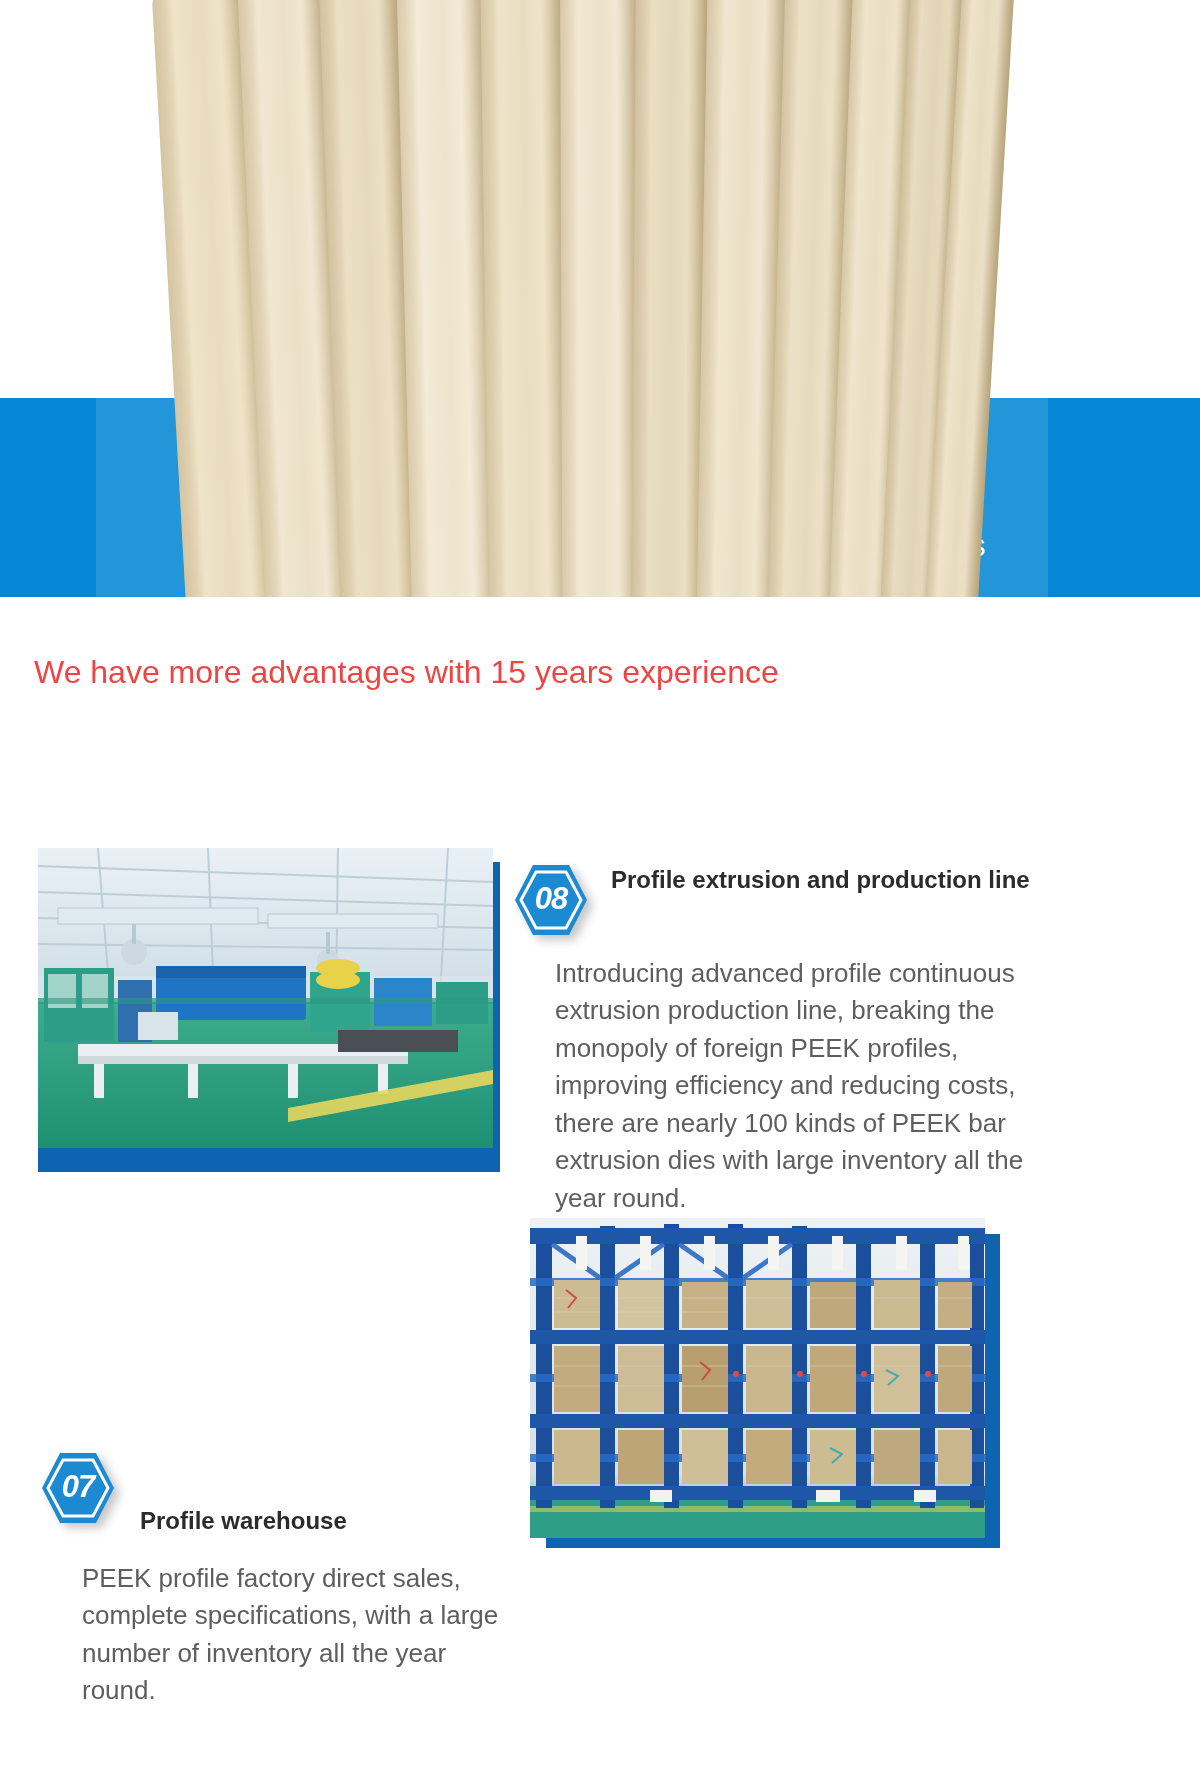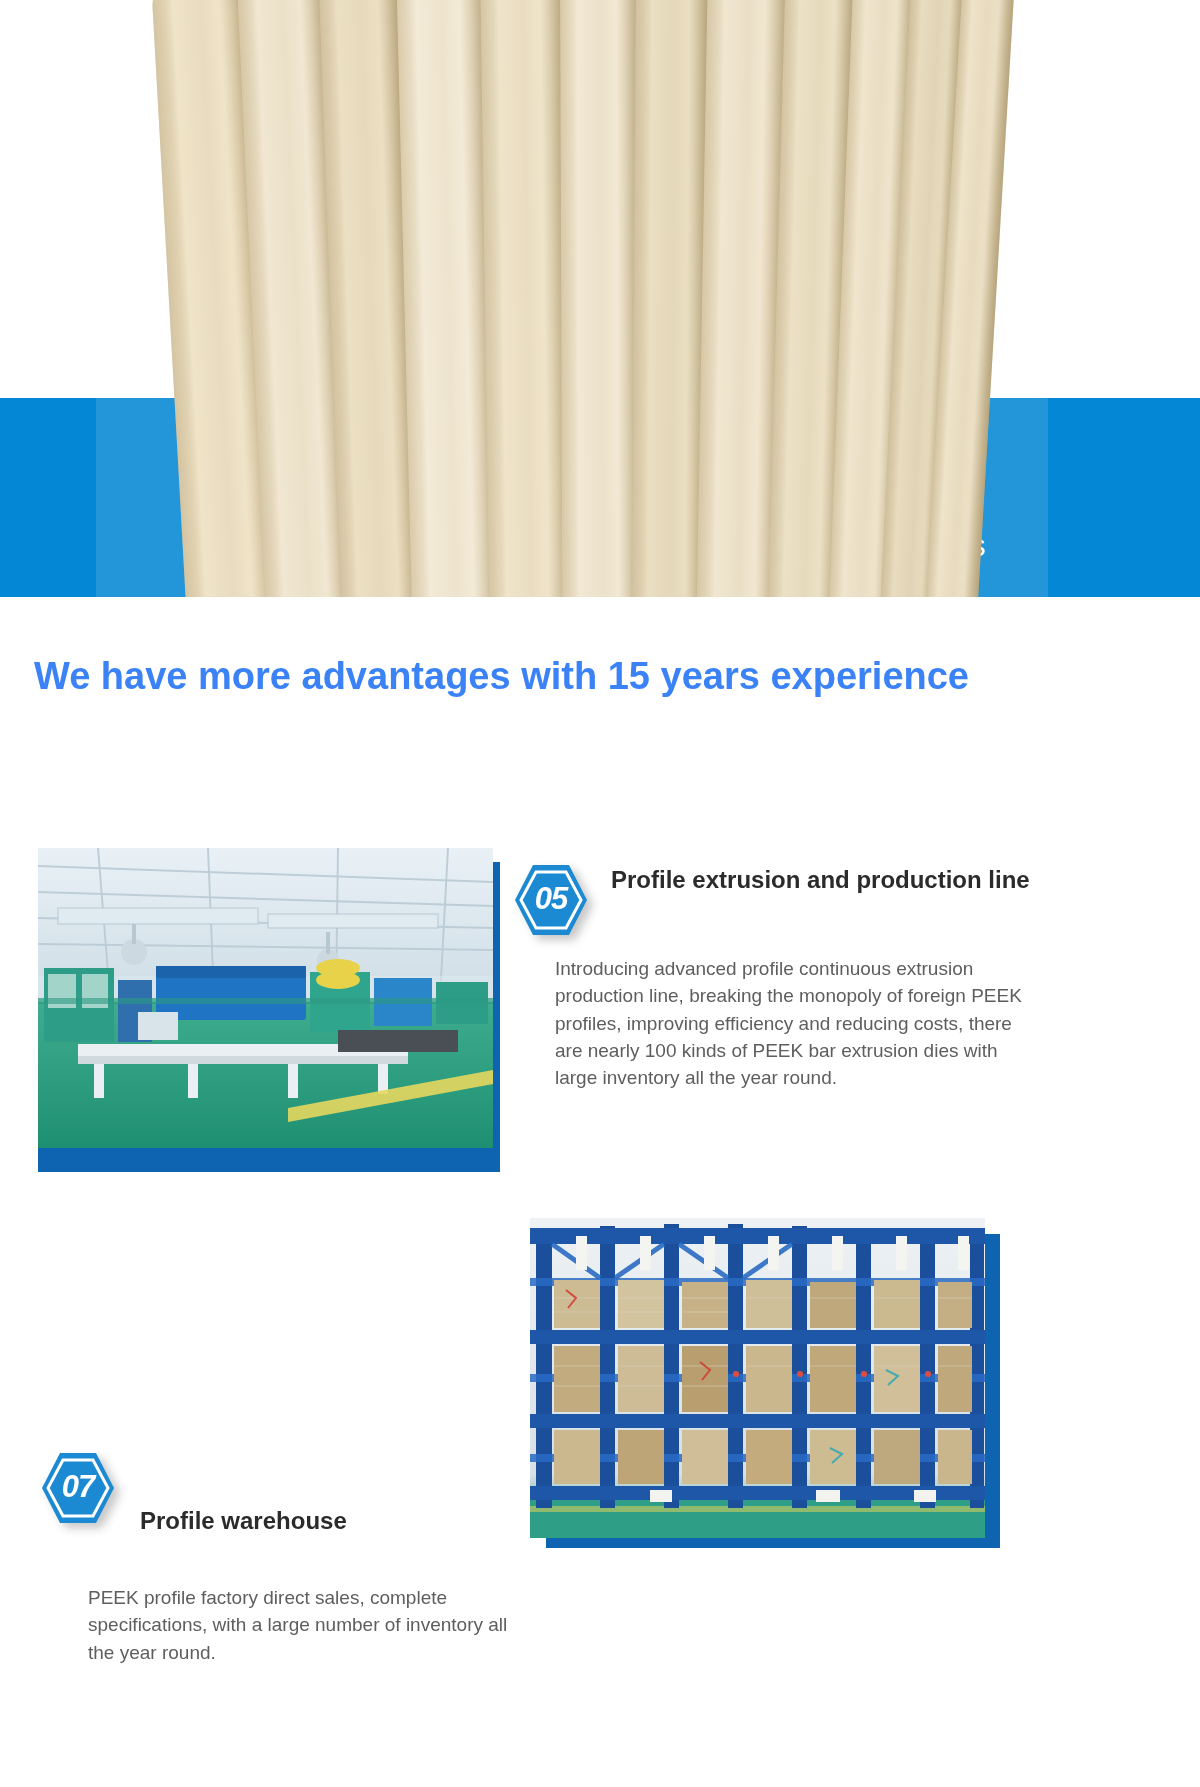--- a/index.html
+++ b/index.html
@@ -48,21 +48,21 @@
   }
   .hero-sub {
     position:absolute; left:0; top:528px; width:1200px;
     text-align:center; color:#ffffff; font-size:31px; font-weight:400;
     letter-spacing:-.2px;
   }
 
   
   .headline {
     position:absolute; left:34px; top:652px; width:1040px;
-    color:#3b82f6; font-size:38px; line-height:1.28; font-weight:700;
+    color:#ef4444; font-size:32px; line-height:1.28; font-weight:400;
   }
 
   
   .photo-frame { position:absolute; }
   .photo-frame .frame-bar {
     position:absolute; background:#0e64b0;
   }
   .photo-frame .photo {
     position:absolute; overflow:hidden; background:#dfe6ea;
   }
@@ -76,21 +76,21 @@
     position:absolute; inset:0; display:flex; align-items:center; justify-content:center;
     color:#ffffff; font-size:31px; font-weight:700; font-style:italic;
     letter-spacing:-1px; padding-bottom:2px;
   }
 
   .feat-title {
     position:absolute; color:#2b2b2b; font-size:24px; font-weight:700;
     line-height:1.33;
   }
   .feat-body {
-    position:absolute; color:#5e5e5e; font-size:19px; font-weight:400;
+    position:absolute; color:#5e5e5e; font-size:26px; font-weight:400;
     line-height:1.44;
   }
 
   
   .fac { position:absolute; inset:0; overflow:hidden; background:#e8eef2; }
 </style>
 </head>
 <body>
 
 <div class="hero">
@@ -185,21 +185,21 @@
   </div>
 </div>
 
 <div class="badge" style="left:513px; top:862px;">
   <div class="hexwrap">
     <svg width="76" height="76" viewBox="0 0 76 76">
       <polygon points="20,3 56,3 74,38 56,73 20,73 2,38" fill="#1b8ad2"></polygon>
       <polygon points="23,10 53,10 68,38 53,66 23,66 8,38" fill="none" stroke="#ffffff" stroke-width="3"></polygon>
     </svg>
   </div>
-  <div class="num">05</div>
+  <div class="num">08</div>
 </div>
 
 <div class="feat-title" style="left:611px; top:864px; width:430px;">Profile extrusion and production line</div>
 
 <div class="feat-body" style="left:555px; top:955px; width:480px;">Introducing advanced profile continuous extrusion production line, breaking the monopoly of foreign PEEK profiles, improving efficiency and reducing costs, there are nearly 100 kinds of PEEK bar extrusion dies with large inventory all the year round.</div>
 
 <div class="photo-frame" style="left:530px; top:1218px; width:470px; height:330px;">
   <div class="frame-bar" style="left:16px; top:16px; width:454px; height:314px;"></div>
   <div class="photo" style="left:0; top:0; width:455px; height:320px;">
     <svg width="455" height="320" viewBox="0 0 455 320">
@@ -315,13 +315,13 @@
     <svg width="76" height="76" viewBox="0 0 76 76">
       <polygon points="20,3 56,3 74,38 56,73 20,73 2,38" fill="#1b8ad2"></polygon>
       <polygon points="23,10 53,10 68,38 53,66 23,66 8,38" fill="none" stroke="#ffffff" stroke-width="3"></polygon>
     </svg>
   </div>
   <div class="num">07</div>
 </div>
 
 <div class="feat-title" style="left:140px; top:1473px; width:380px;margin-top:32px;">Profile warehouse</div>
 
-<div class="feat-body" style="left:88px; top:1560px; width:440px;margin-top:24px;">PEEK profile factory direct sales, complete specifications, with a large number of inventory all the year round.</div>
+<div class="feat-body" style="left:82px; top:1560px; width:440px;">PEEK profile factory direct sales, complete specifications, with a large number of inventory all the year round.</div>
 
 </body></html>

